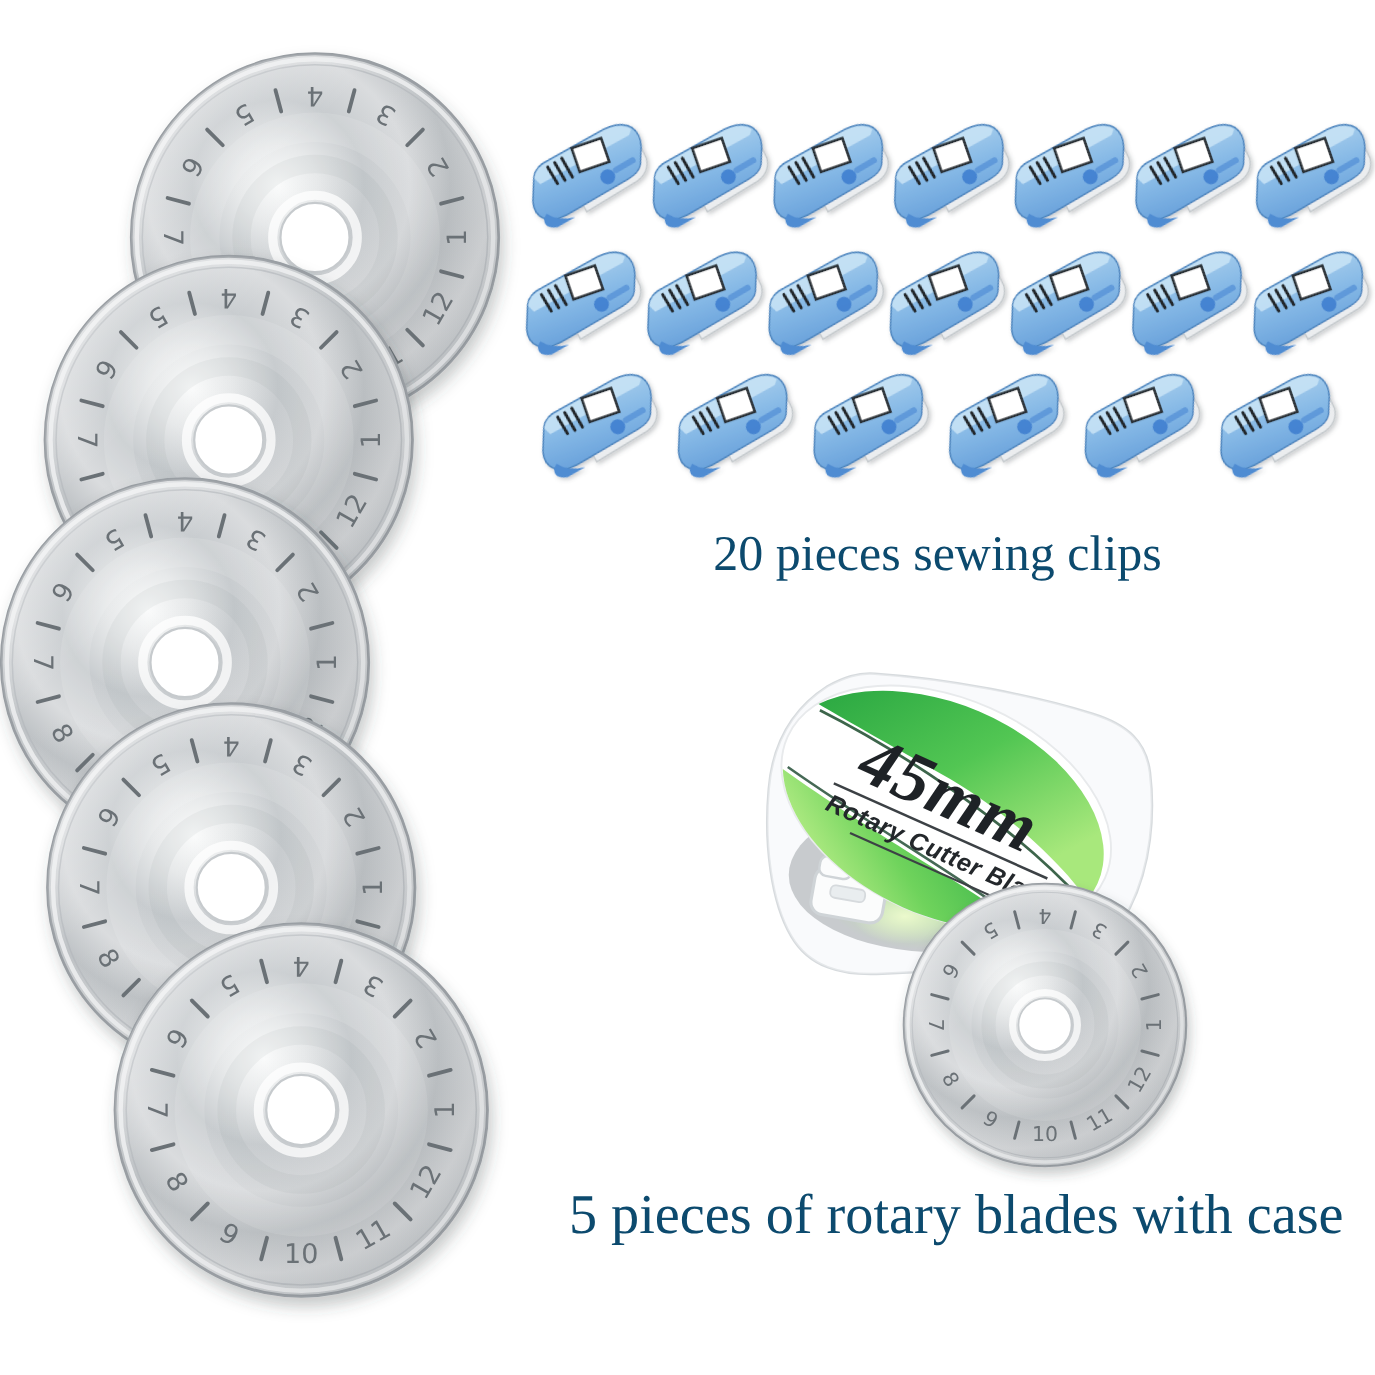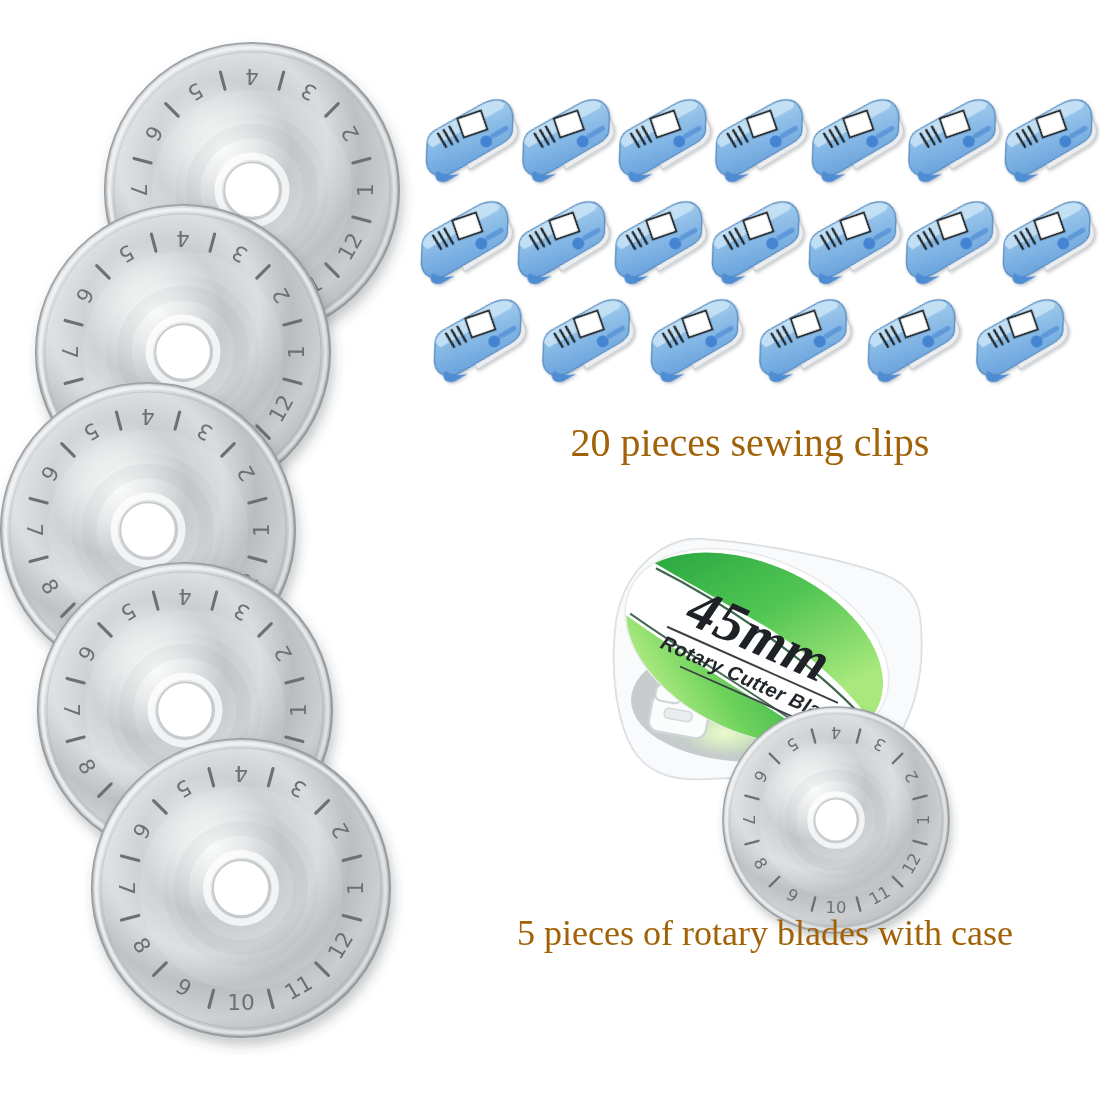--- a/index.html
+++ b/index.html
@@ -1,22 +1,22 @@
 <!DOCTYPE html>
 <html><head>
 <meta charset="utf-8">
 <style>
   html,body{margin:0;padding:0;background:#ffffff;}
   .stage{position:relative;width:1100px;height:1100px;background:#ffffff;overflow:hidden;
          font-family:"Liberation Serif",serif;}
   #scene{position:absolute;left:0;top:0;}
-  .caption{position:absolute;text-align:center;color:#a16207;
+  .caption{position:absolute;text-align:center;color:#0c4a6e;
            font-family:"Liberation Serif",serif;line-height:1.1;}
   .cap1{left:430px;top:421px;width:640px;font-size:40px;}
-  .cap2{left:430px;top:914px;width:670px;font-size:36px;}
+  .cap2{left:430px;top:947px;width:670px;font-size:45px;}
   .blade-num{font-family:"DejaVu Sans",sans-serif;font-size:14.5px;fill:#6b7176;
              text-anchor:middle;font-weight:500;}
   .blade-tick{stroke:#6b7176;stroke-width:2.1;stroke-linecap:round;}
   .t45{font-family:"Liberation Serif",serif;font-style:italic;font-weight:700;
        font-size:57px;fill:#1e2226;text-anchor:middle;letter-spacing:1px;}
   .trcb{font-family:"Liberation Sans",sans-serif;font-style:italic;font-weight:700;
         font-size:20px;fill:#23272b;text-anchor:middle;letter-spacing:0.5px;}
 </style>
 </head>
 <body>

